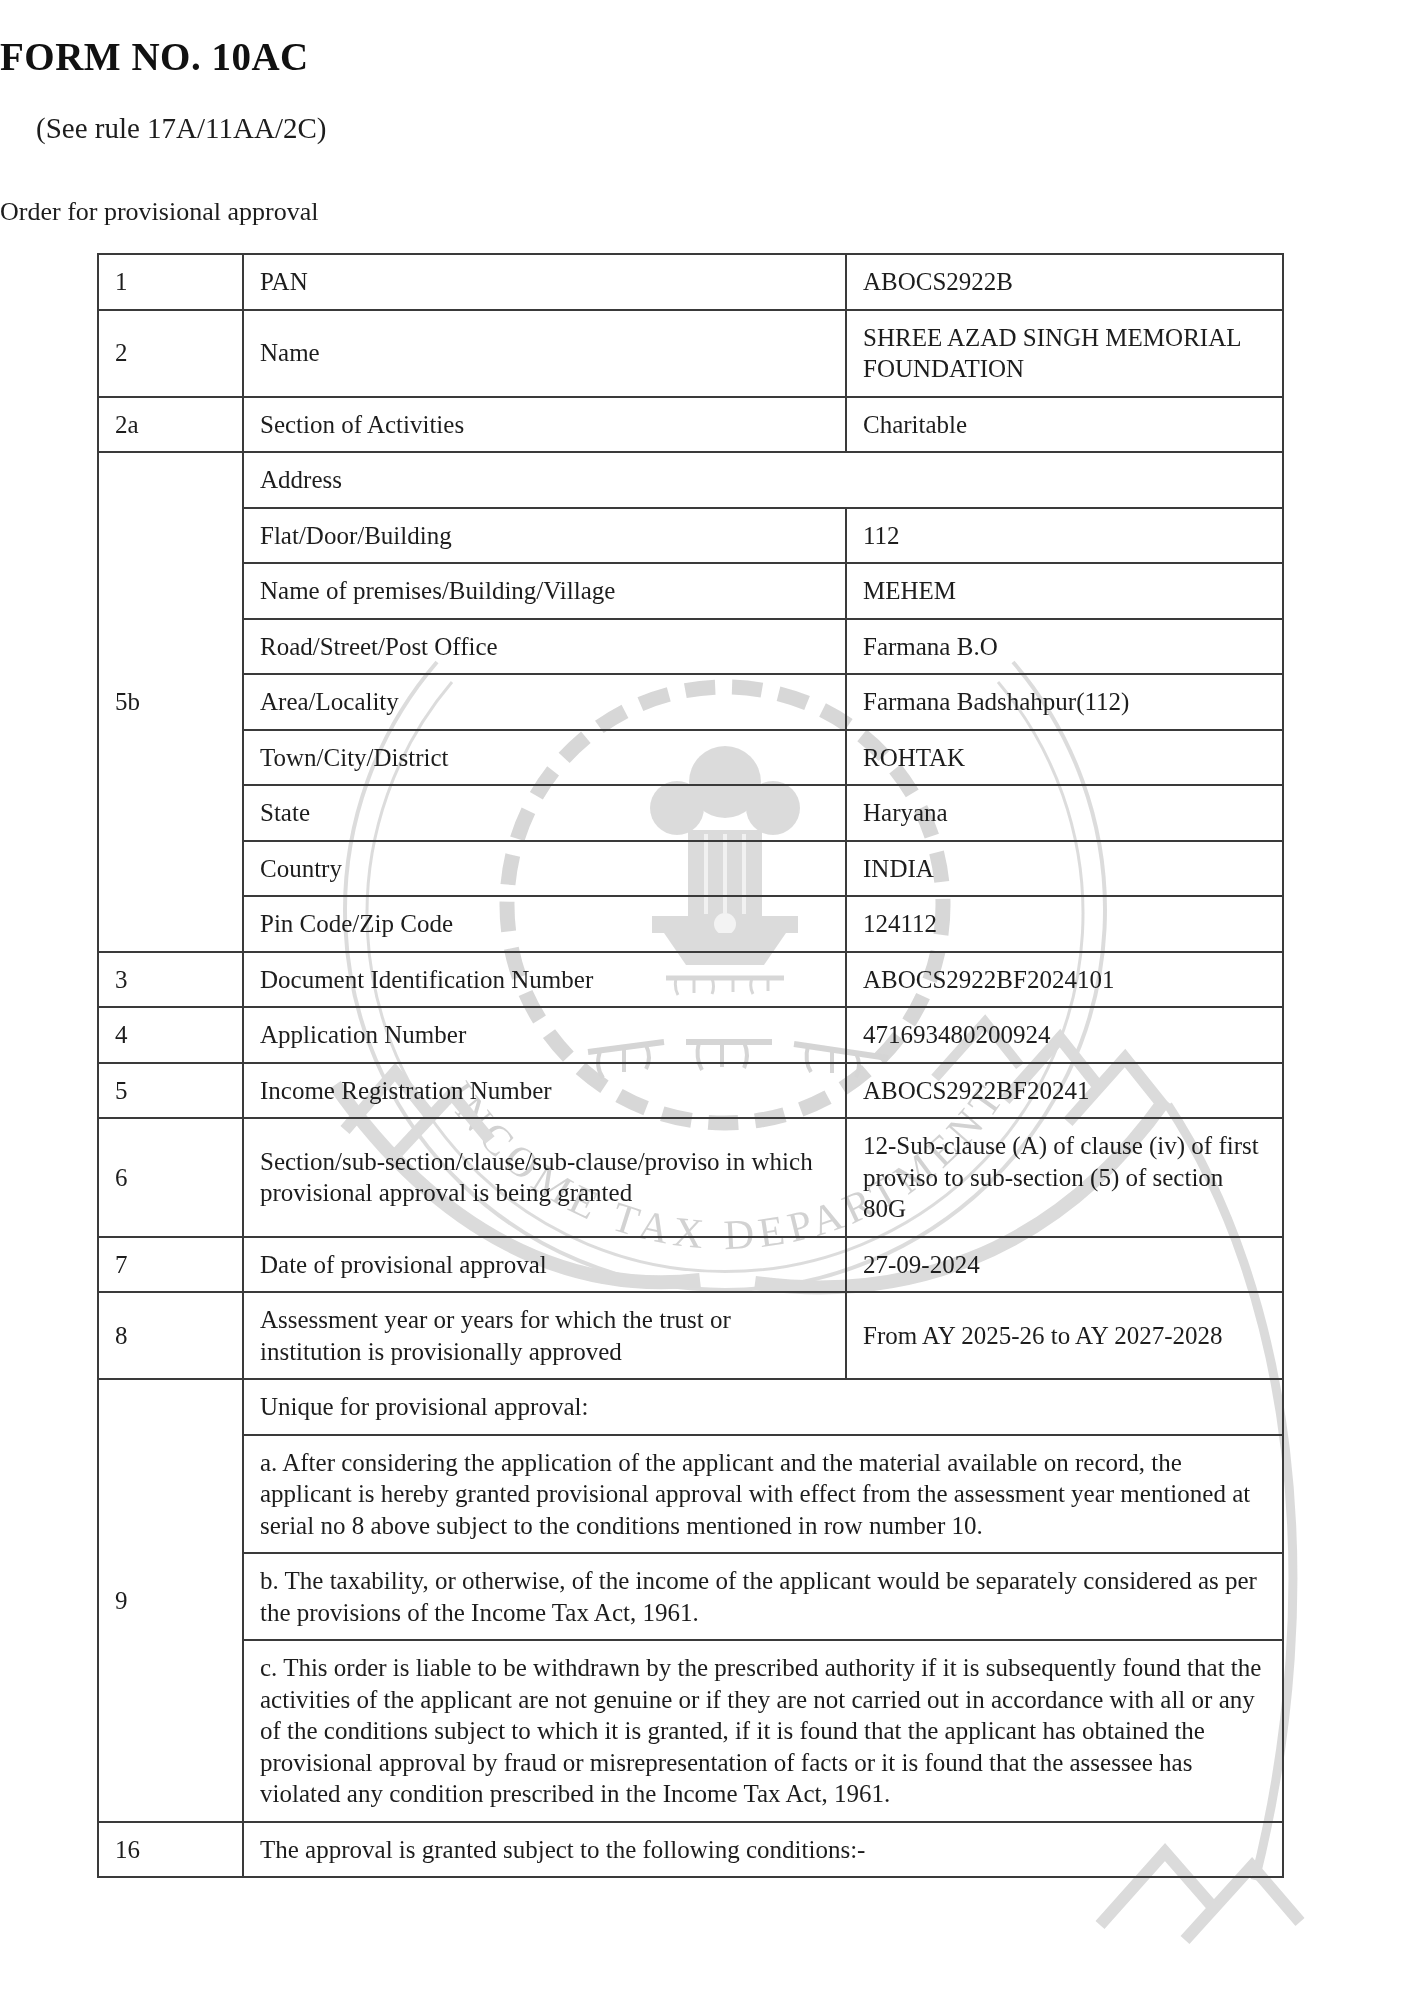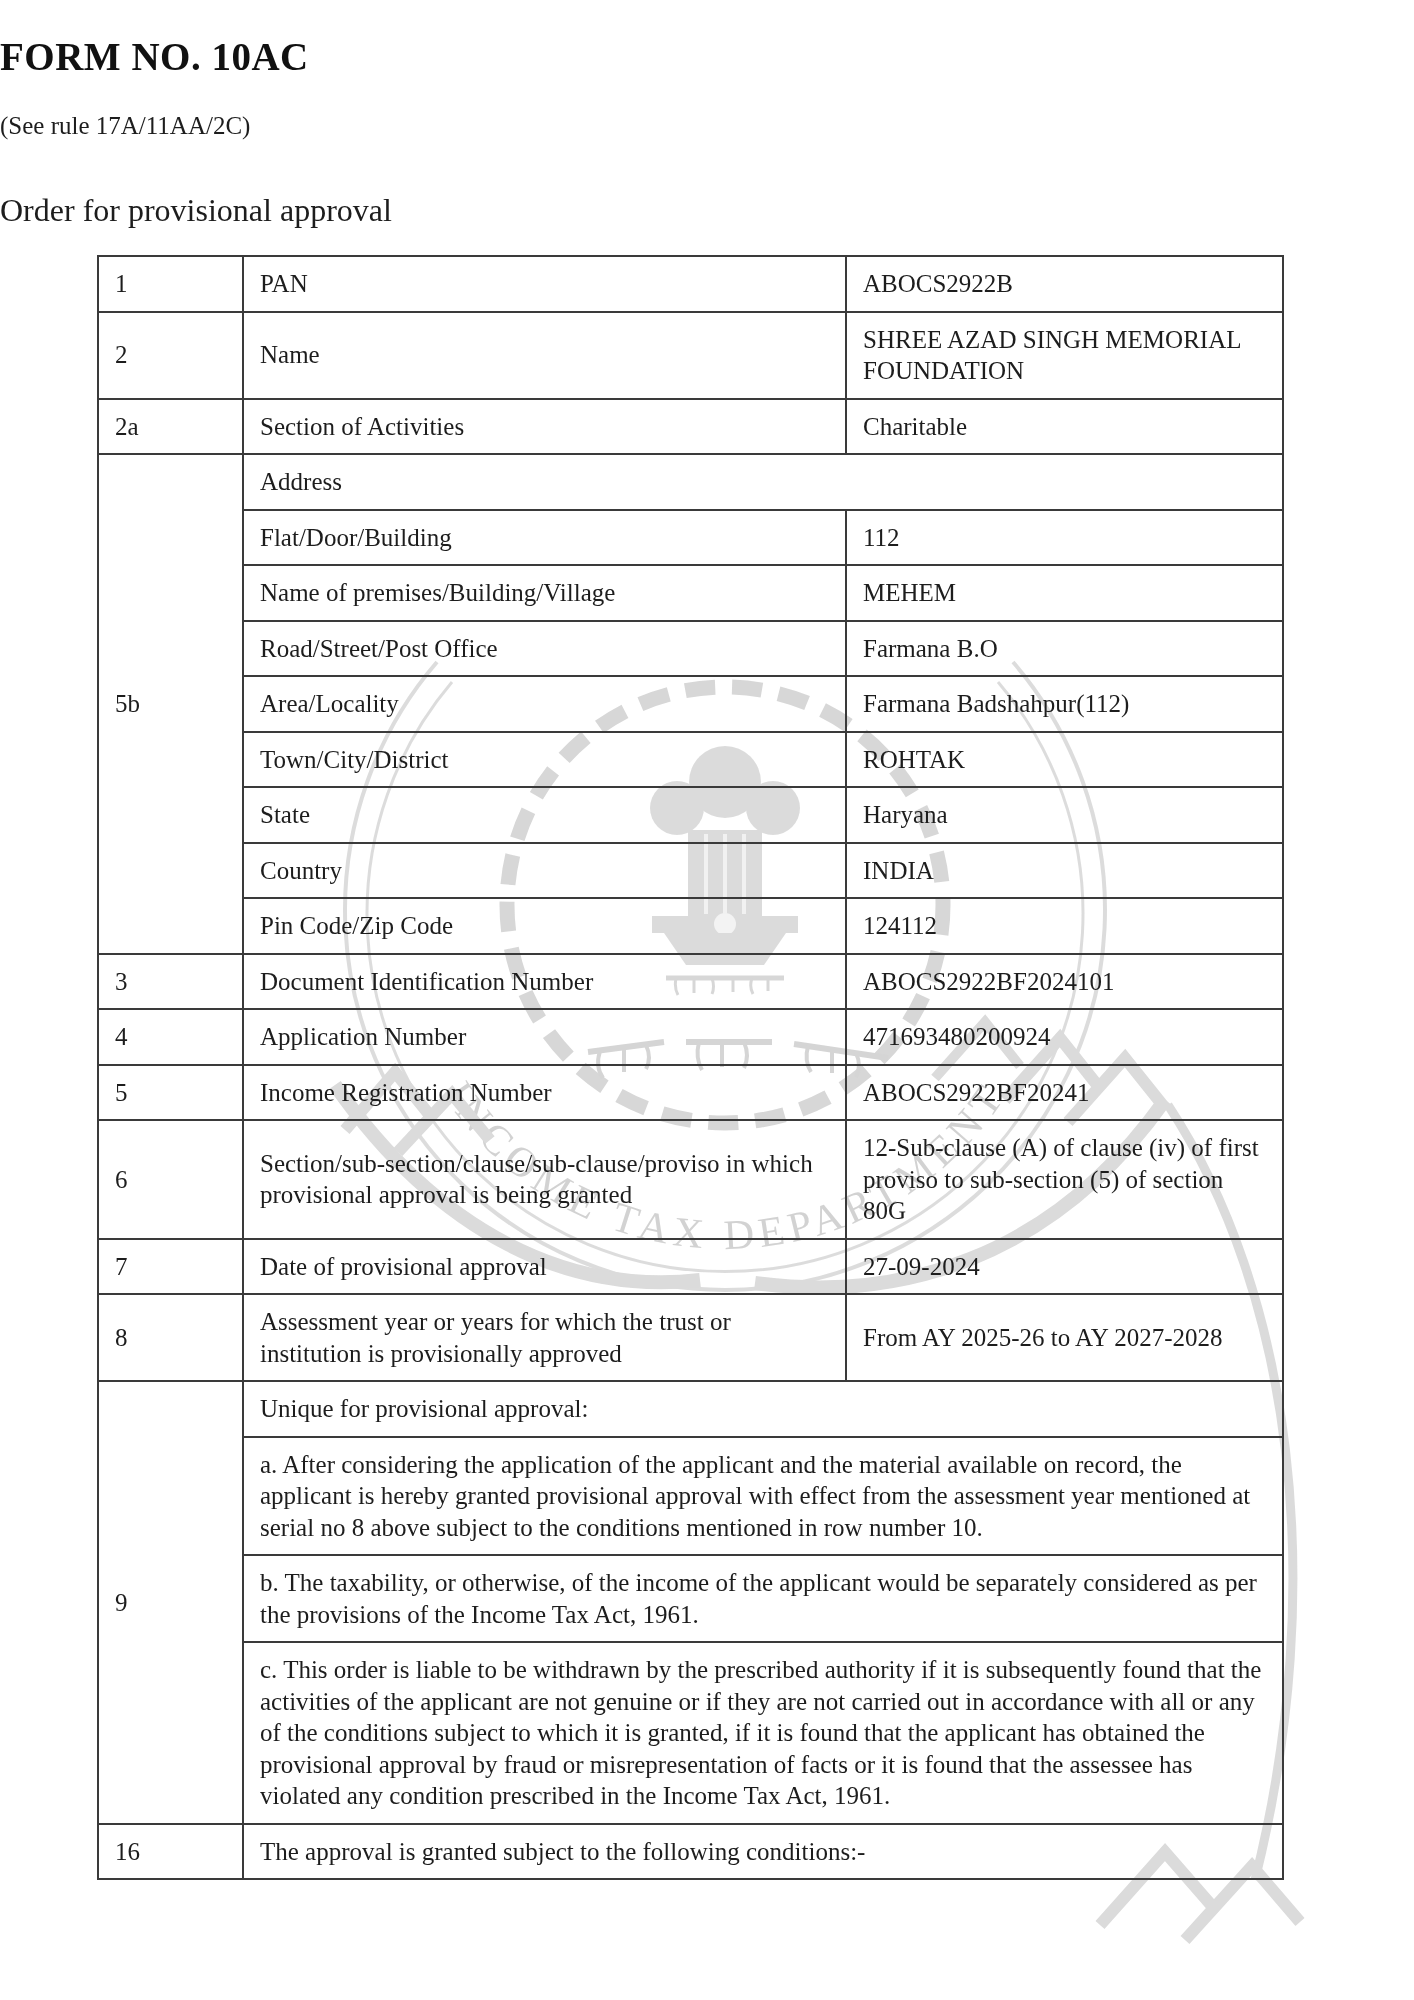--- a/index.html
+++ b/index.html
@@ -2,22 +2,22 @@
 <html><head>
 <meta charset="utf-8">
 <style>
   html,body{margin:0;padding:0;background:#ffffff;}
   body{
     width:1414px;height:2000px;position:relative;overflow:hidden;
     font-family:"Liberation Serif", serif;color:#1d1d1d;
   }
   .titles{position:relative;z-index:2;text-align:left;padding-top:34px;}
   .form-title{font-size:39px;font-weight:bold;letter-spacing:.5px;color:#111;}
-  .rule-line{font-size:25px;margin-top:33px;}
-  .order-line{font-size:32px;margin-top:52px;}
+  .rule-line{font-size:29px;margin-top:33px;margin-left:36px;}
+  .order-line{font-size:26px;margin-top:52px;}
 
   
   .wm{position:absolute;left:0;top:0;z-index:1;pointer-events:none;}
 
   
   table.main{
     position:relative;z-index:2;background:transparent;
     border-collapse:collapse;table-layout:fixed;
     margin:26px 0 0 97px;width:1185px;
     font-size:25px;line-height:1.26;

